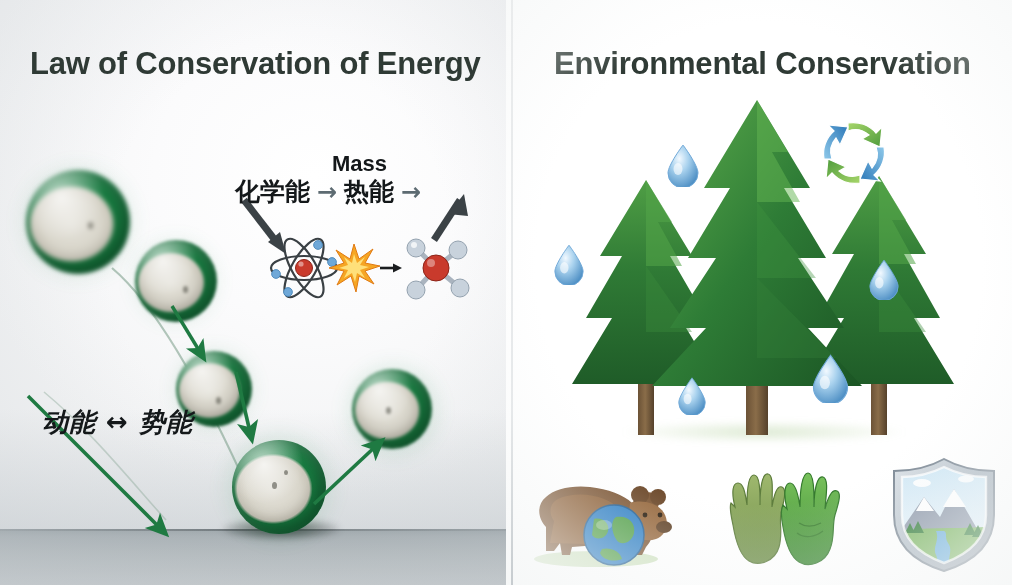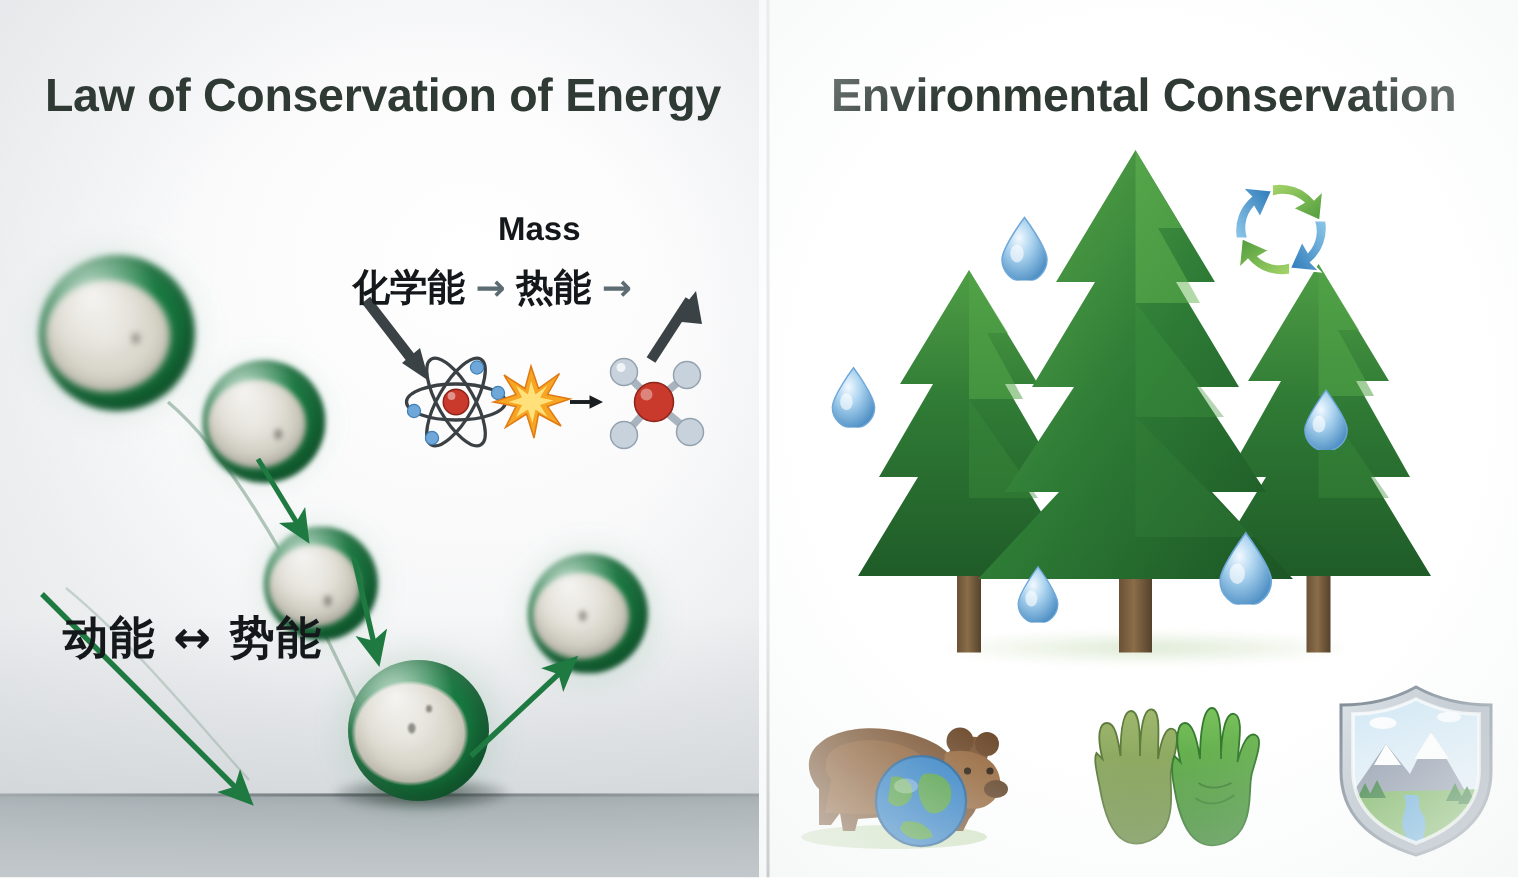--- a/index.html
+++ b/index.html
@@ -79,24 +79,24 @@
   }
   .arc svg { display: block; overflow: visible; }
 
   .cn-label {
     position: absolute;
     font-weight: bold;
     color: #14181a;
     white-space: nowrap;
     font-family: "DejaVu Sans", "Liberation Sans", sans-serif;
   }
-  .cn-kinetic { left: 42px; top: 405px; font-size: 30px; letter-spacing: 1px; }
+  .cn-kinetic { left: 42px; top: 405px; font-size: 26px; letter-spacing: 1px; font-style: italic; }
 
   .mass-label {
-    position: absolute; left: 332px; top: 140px;
+    position: absolute; left: 332px; top: 151px;
     font-size: 22px; font-weight: bold; color: #14181a; white-space: nowrap;
   }
   .cn-chain {
     position: absolute; left: 235px; top: 175px;
     font-size: 25px; font-weight: bold; color: #14181a; white-space: nowrap;
     font-family: "DejaVu Sans", "Liberation Sans", sans-serif;
     display: flex; align-items: center; gap: 7px; justify-content: flex-end;
   }
   .chain-arrow { color: #5d6b72; font-size: 24px; }
 

